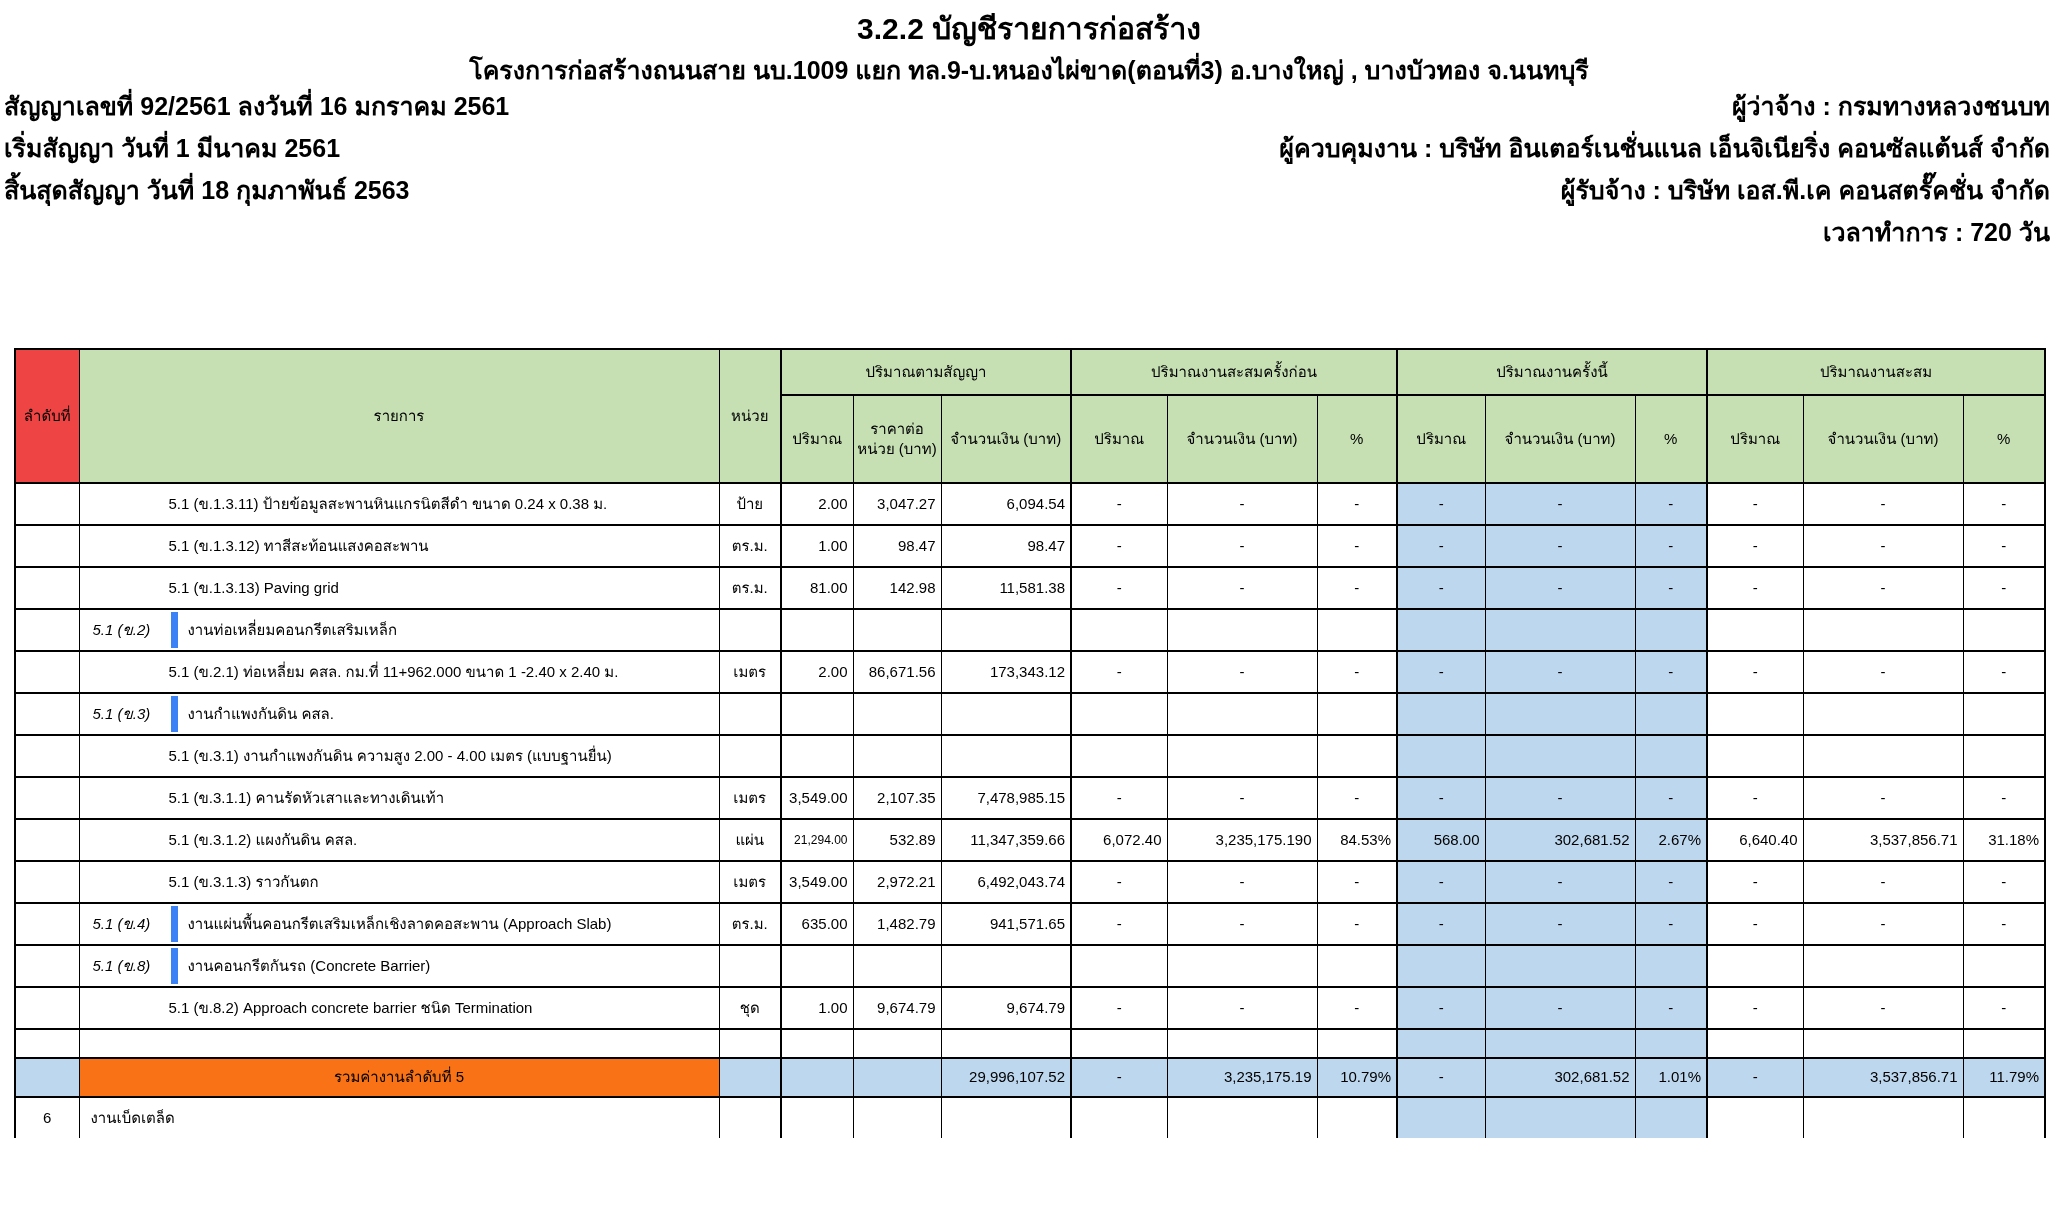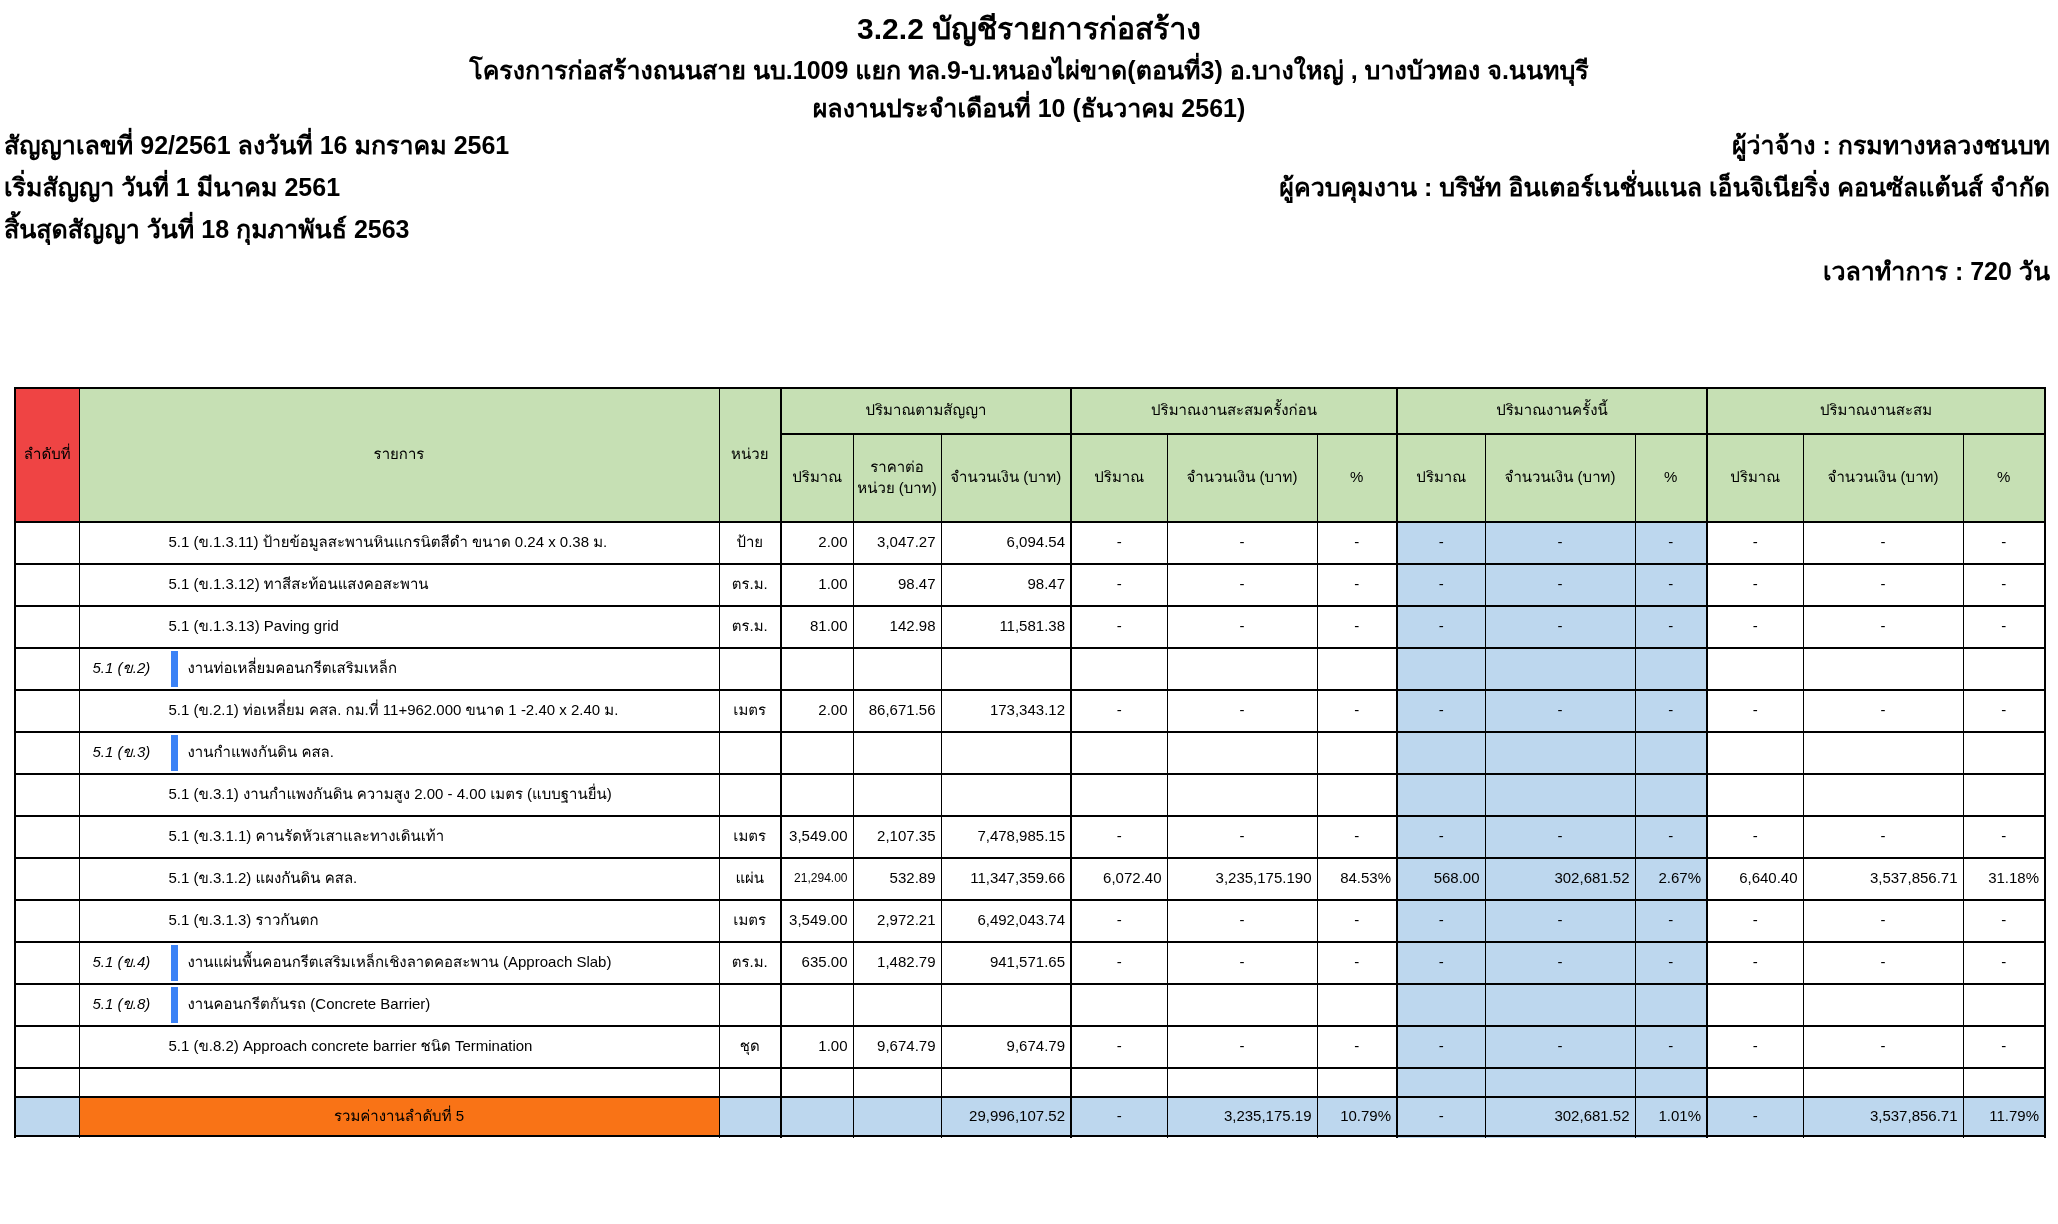--- a/index.html
+++ b/index.html
@@ -56,33 +56,33 @@
   td.sumlbl{text-align:center;}
 </style>
 </head>
 <body>
 
 <div class="page">
 
   <div class="top">
     <div class="title">3.2.2 บัญชีรายการก่อสร้าง</div>
     <div class="subtitle">โครงการก่อสร้างถนนสาย นบ.1009 แยก ทล.9-บ.หนองไผ่ขาด(ตอนที่3) อ.บางใหญ่ , บางบัวทอง จ.นนทบุรี</div>
-    <div class="subtitle">ผลงานประจำเดือนที่ 10 (ธันวาคม 2561)</div>
 
     <div class="info">
       <div class="info-row">
         <span class="l">สัญญาเลขที่ 92/2561 ลงวันที่ 16 มกราคม 2561</span>
         <span class="r">ผู้ว่าจ้าง : กรมทางหลวงชนบท</span>
       </div>
       <div class="info-row">
         <span class="l">เริ่มสัญญา  วันที่ 1 มีนาคม 2561</span>
         <span class="r">ผู้ควบคุมงาน : บริษัท อินเตอร์เนชั่นแนล เอ็นจิเนียริ่ง คอนซัลแต้นส์ จำกัด</span>
       </div>
       <div class="info-row">
         <span class="l">สิ้นสุดสัญญา  วันที่ 18 กุมภาพันธ์ 2563</span>
+        <span class="r">ผู้รับจ้าง : บริษัท เอส.พี.เค คอนสตรั๊คชั่น จำกัด</span>
       </div>
       <div class="info-row">
         <span class="l"></span>
         <span class="r">เวลาทำการ : 720 วัน</span>
       </div>
     </div>
   </div>
 
   <table class="rpt">
     <colgroup>

